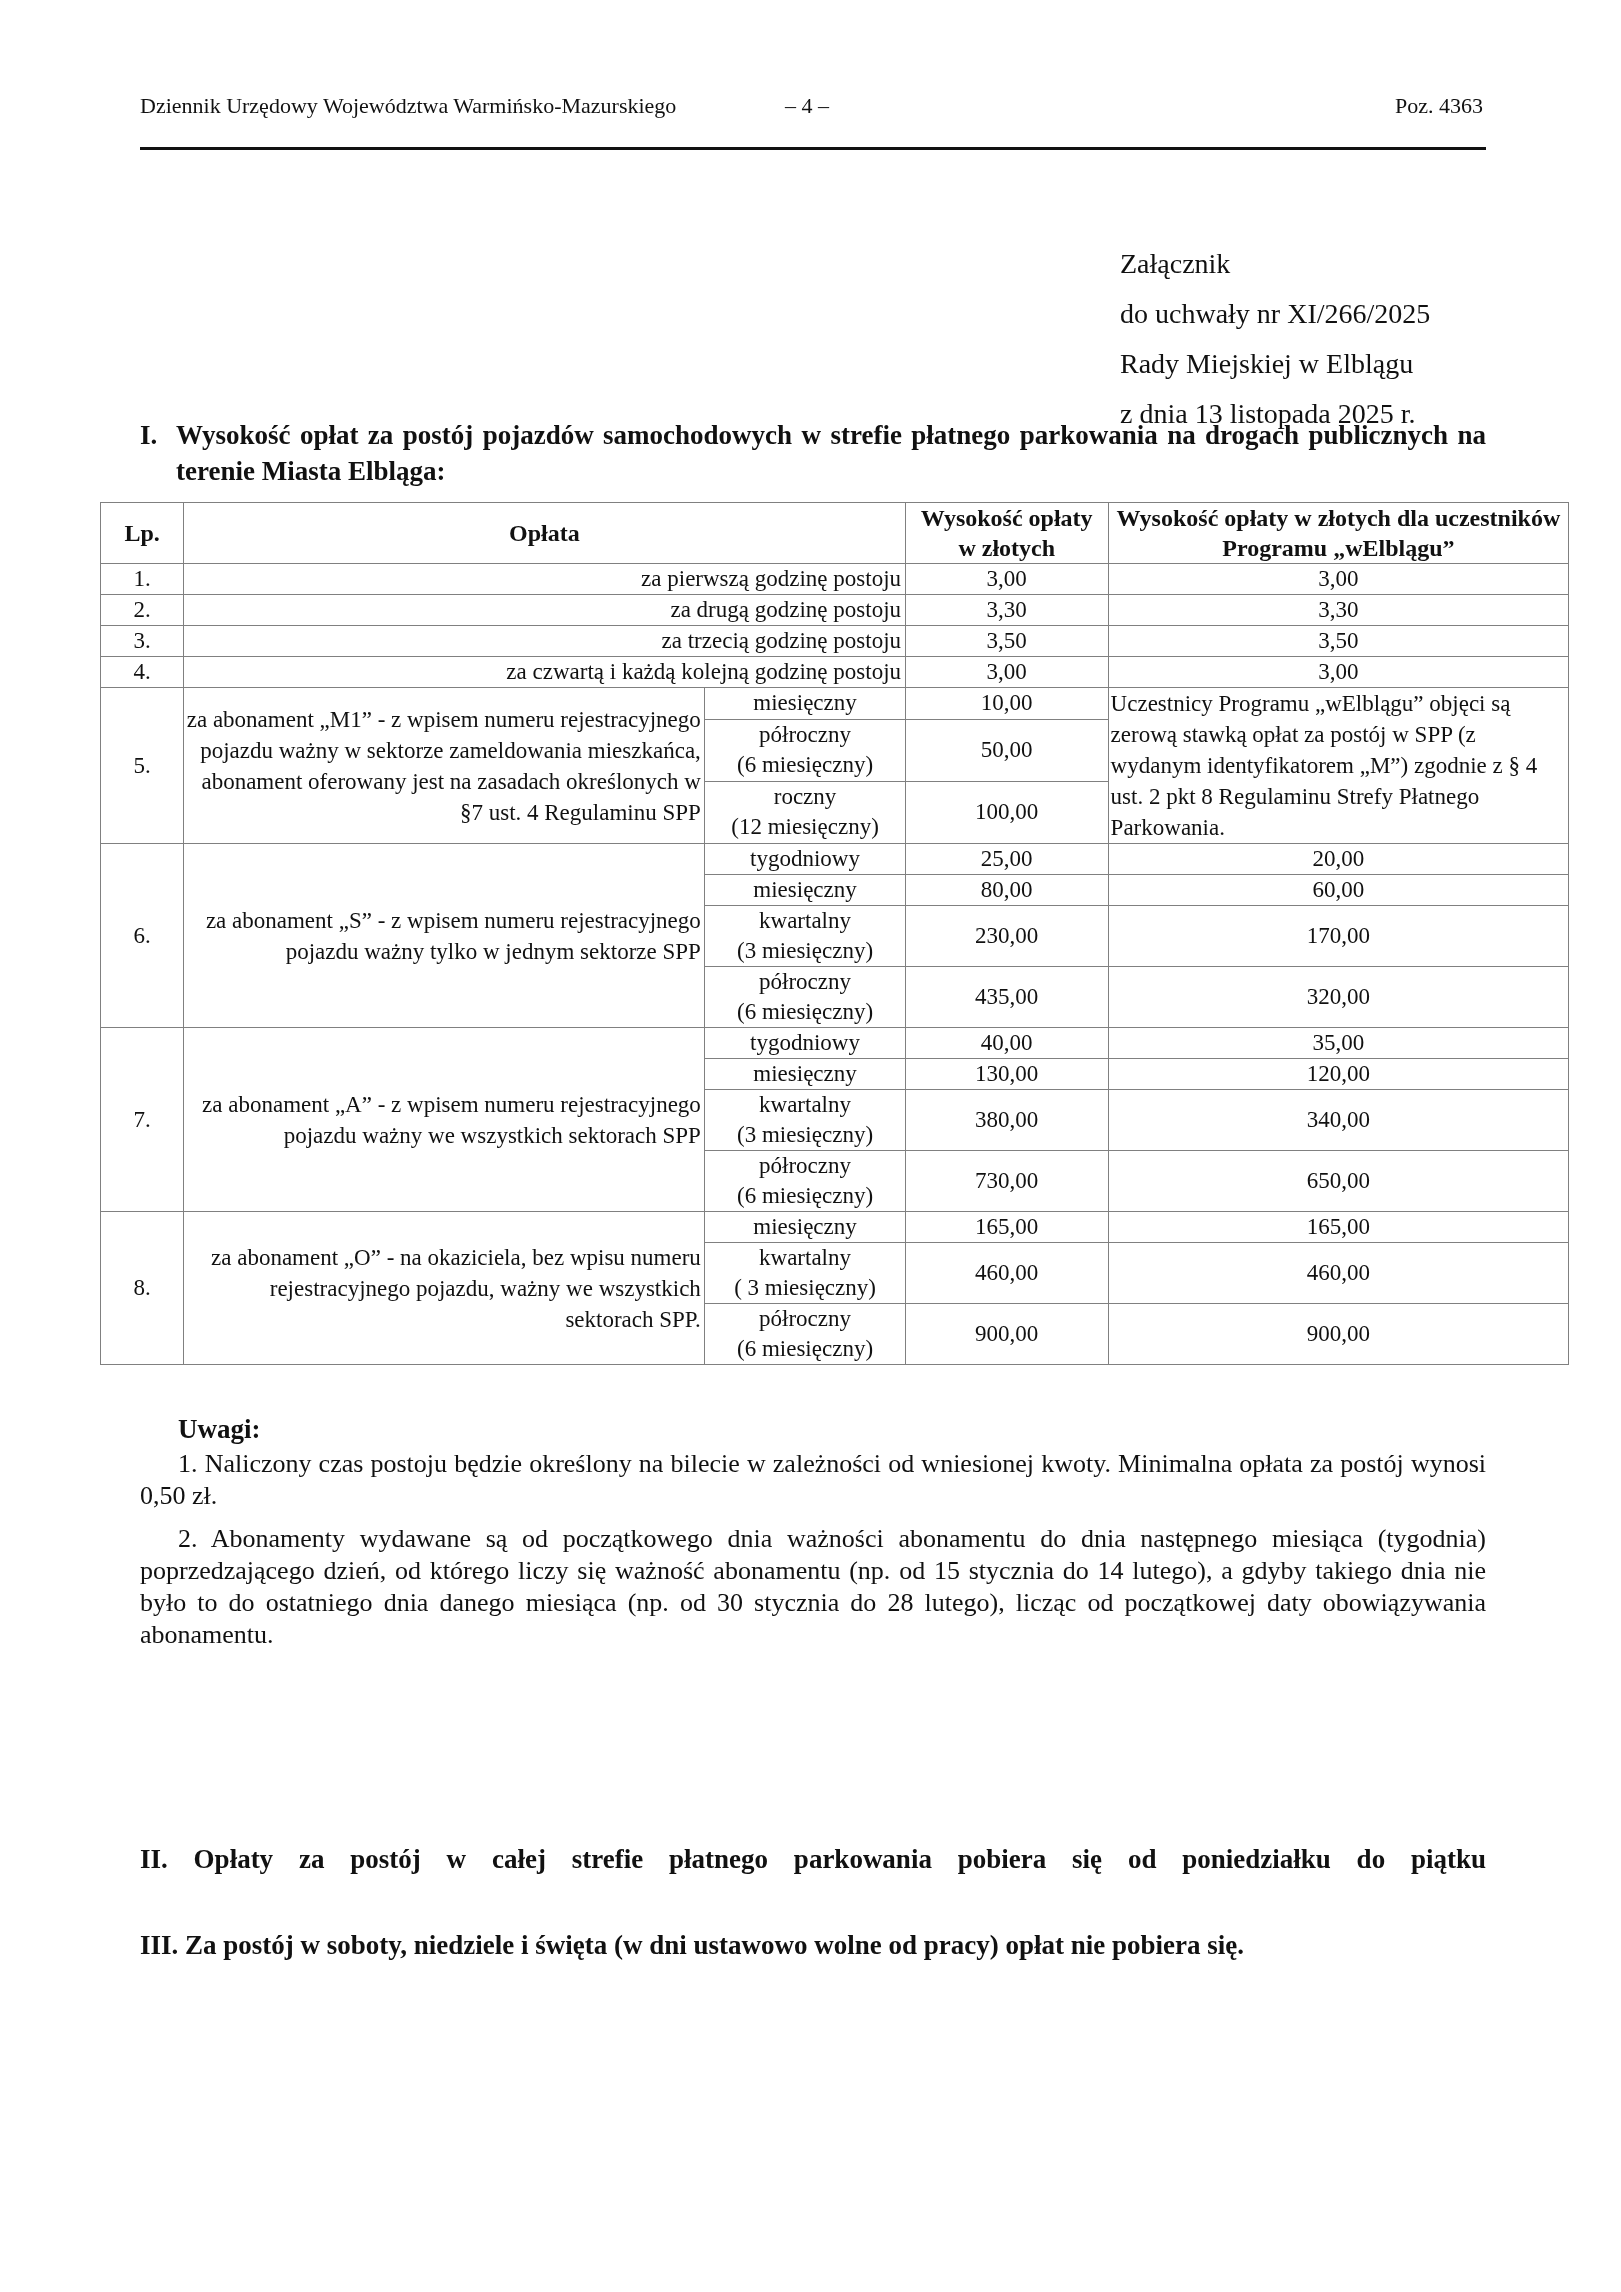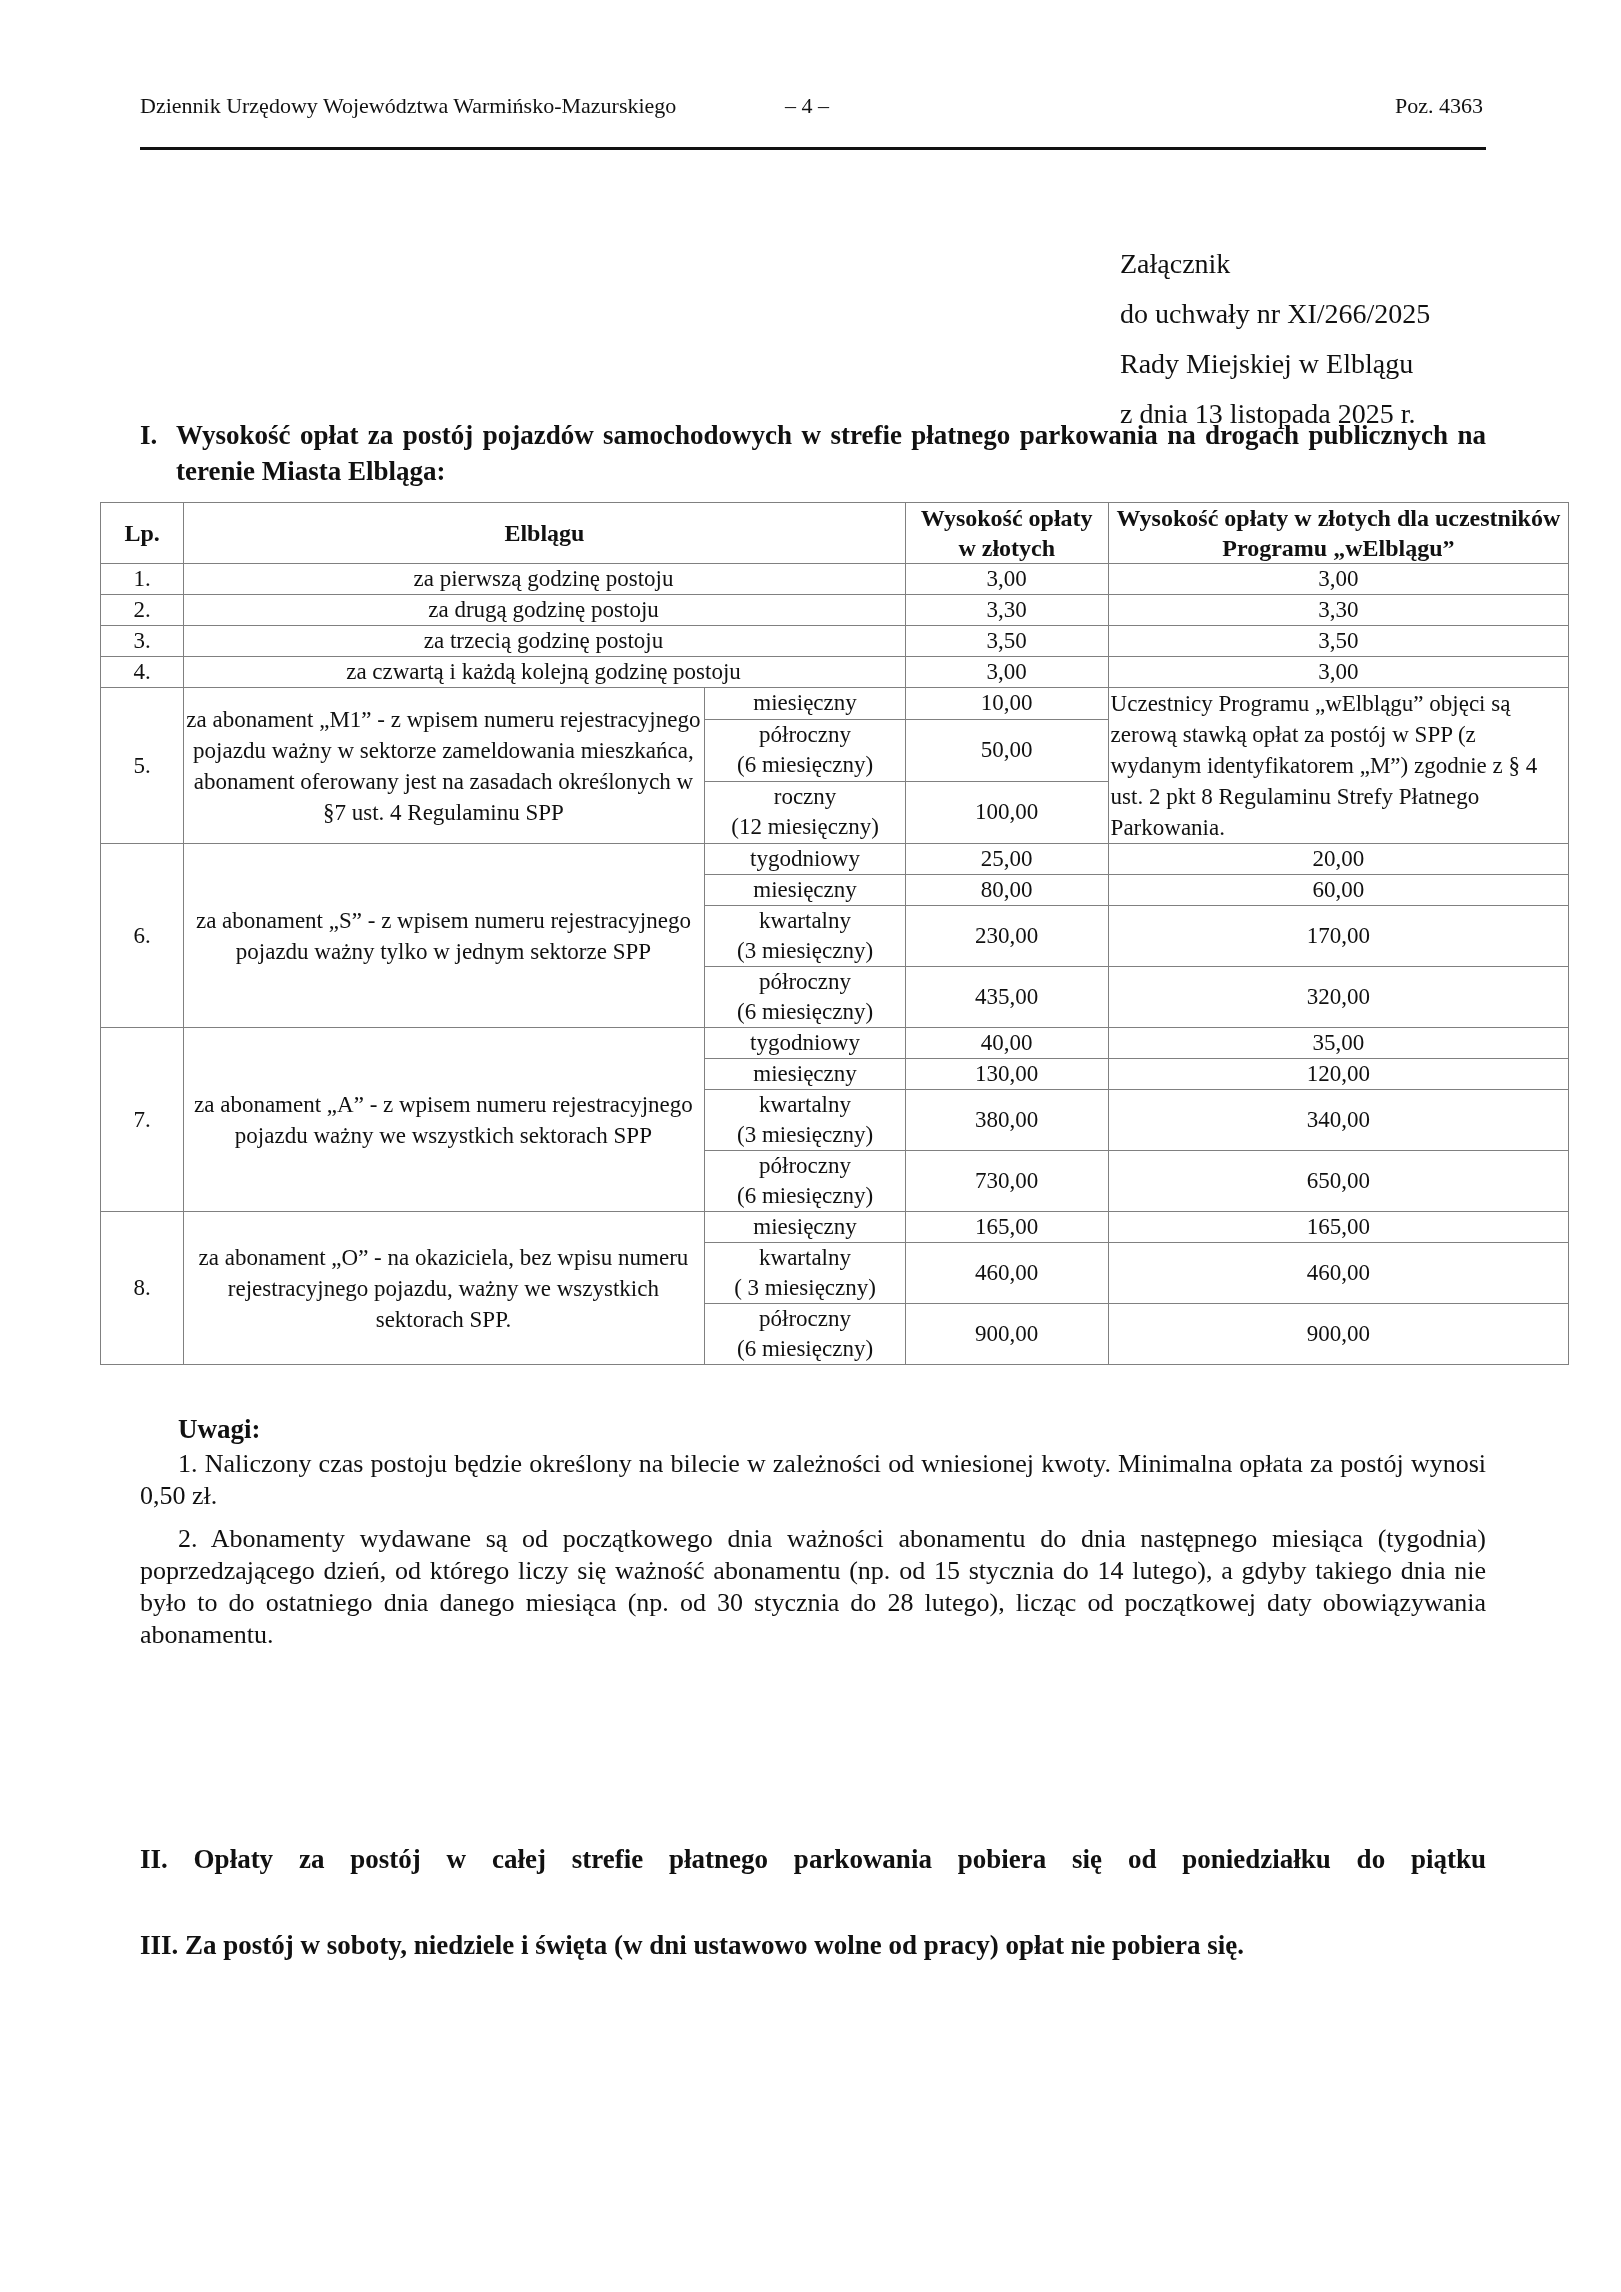--- a/index.html
+++ b/index.html
@@ -18,21 +18,21 @@
   .section-title { position: absolute; font-weight: bold; font-size: 27px; line-height: 36px; }
   .sec1 { left: 140px; top: 417px; width: 1346px; }
   .sec1 .num { position: absolute; left: 0; top: 0; }
   .sec1 .txt { margin-left: 36px; text-align: justify; text-align-last: left; }
 
   table.fees { position: absolute; left: 100px; top: 502px; width: 1469px;
                border-collapse: collapse; font-size: 23px; line-height: 30px; }
   table.fees td, table.fees th { border: 1.8px solid #808080; padding: 0 3.6px; vertical-align: middle; }
   table.fees th { font-weight: bold; font-size: 24px; line-height: 30px; }
   table.fees .c-lp { width: 75px; text-align: center; }
-  table.fees .c-desc { text-align: center; padding-left: 1.8px; }
+  table.fees .c-desc { text-align: right; padding-left: 1.8px; }
   table.fees .c-period { width: 192px; text-align: center; }
   table.fees .c-val { width: 195px; text-align: center; }
   table.fees .c-prog { width: 452px; text-align: center; }
   table.fees td.desc-multi { vertical-align: middle; line-height: 31px; }
   table.fees td.note-cell { text-align: left; line-height: 31px; padding-left: 1.8px; vertical-align: middle; }
 
   .remarks { position: absolute; left: 140px; top: 1413px; width: 1346px; font-size: 26px; line-height: 32px; }
   .remarks .uwagi { font-weight: bold; font-size: 27px; margin-left: 38px; margin-bottom: 3px; }
   .remarks p { margin: 0 0 10.7px 0; text-indent: 38px; text-align: justify; }
 
@@ -61,21 +61,21 @@
 
 <div class="section-title sec1">
   <span class="num">I.</span>
   <div class="txt">Wysokość opłat za postój pojazdów samochodowych w strefie płatnego parkowania na drogach publicznych na terenie Miasta Elbląga:</div>
 </div>
 
 <table class="fees">
   <thead>
     <tr>
       <th class="c-lp">Lp.</th>
-      <th colspan="2">Elblągu</th>
+      <th colspan="2">Opłata</th>
       <th class="c-val">Wysokość opłaty w złotych</th>
       <th class="c-prog">Wysokość opłaty w złotych dla uczestników Programu „wElblągu”</th>
     </tr>
   </thead>
   <tbody>
     <tr>
       <td class="c-lp">1.</td>
       <td class="c-desc" colspan="2">za pierwszą godzinę postoju</td>
       <td class="c-val">3,00</td>
       <td class="c-prog">3,00</td>

